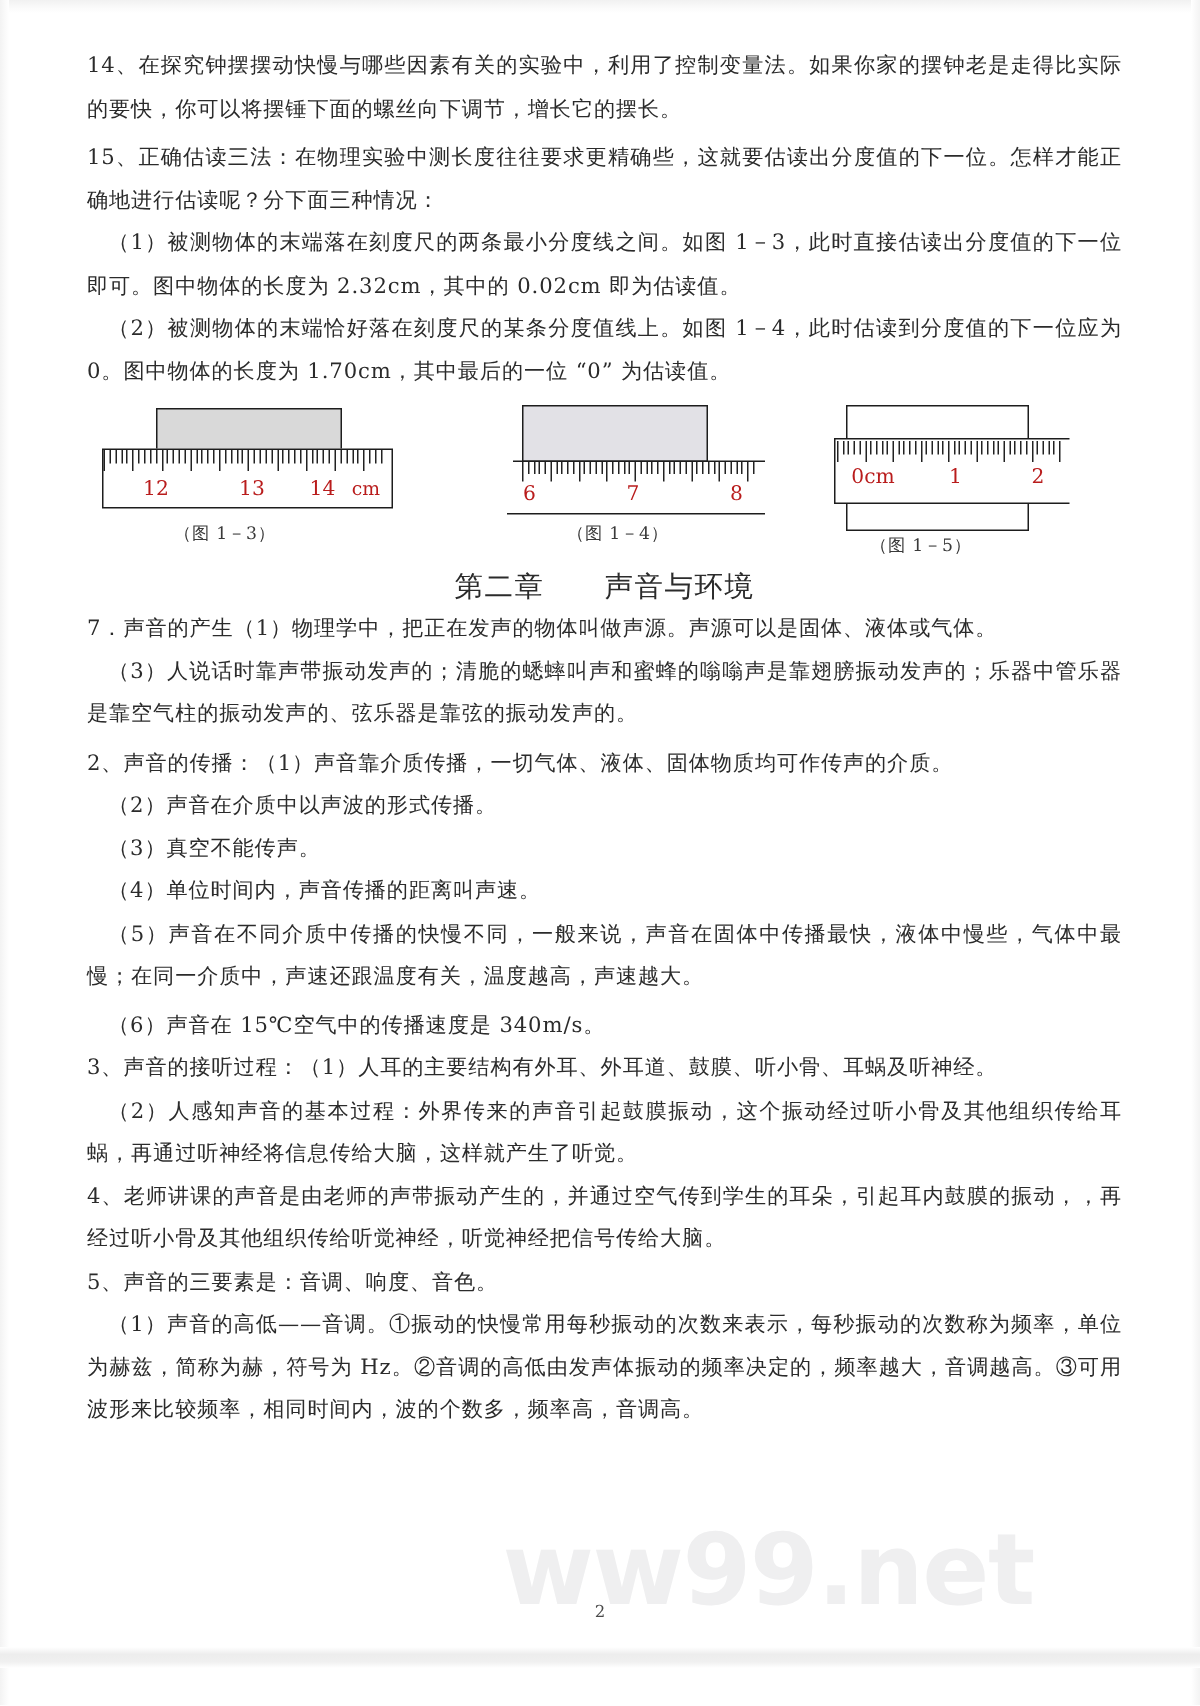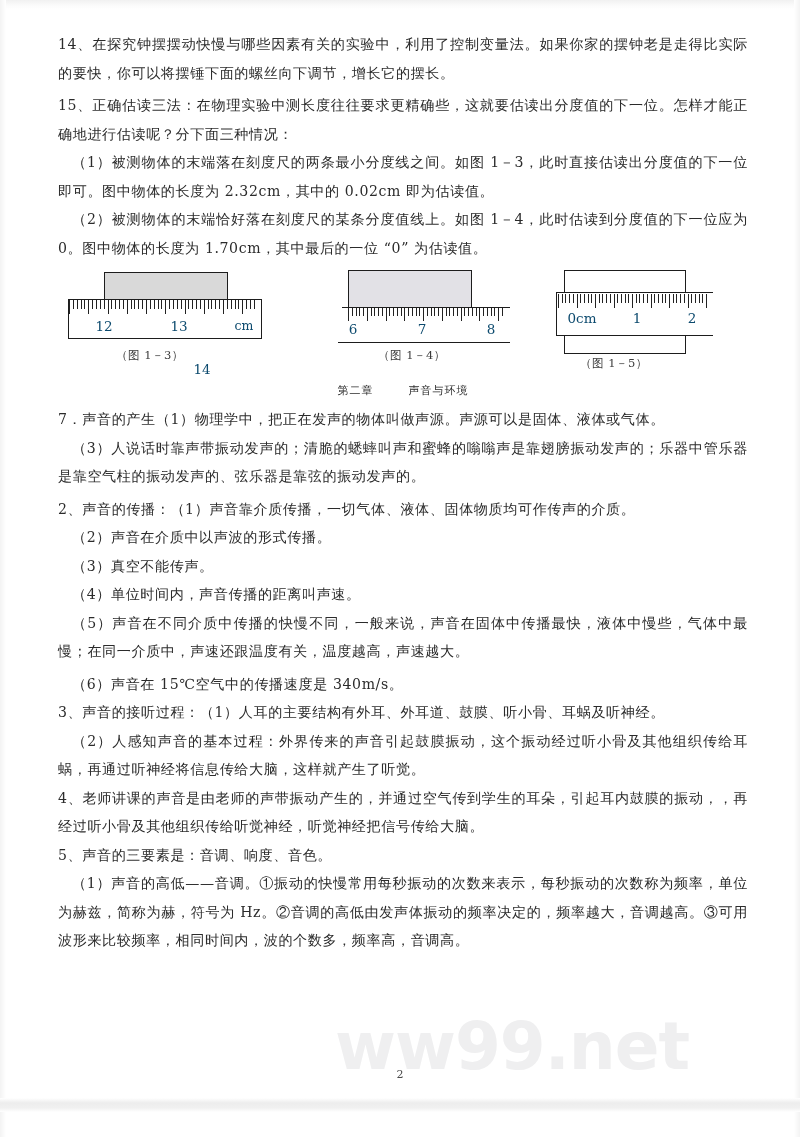--- a/index.html
+++ b/index.html
@@ -60,21 +60,21 @@
     letter-spacing: 0.6px;
     text-align: justify;
     margin: 0 0 0 0;
     white-space: pre-wrap;
   }
   .para.indent { text-indent: 14px; }
   .para-gap { height: 4px; }
 
   .chapter-title {
     font-family: "DejaVu Serif", "Liberation Serif", serif;
-    font-size: 11px;
+    font-size: 19px;
     color: #2b2b2b;
     text-align: center;
     letter-spacing: 1px;
     line-height: 26px;
     margin: 2px 0 1px 0;
   }
   .chapter-title .gap { display: inline-block; width: 26px; }
 
   
   .figures {
@@ -166,21 +166,21 @@
     width: 0;
     border-left: 1.1px solid #222222;
     top: 0;
   }
   .tick.major { border-left-width: 1.5px; }
 
   .rlabel {
     position: absolute;
     font-family: "DejaVu Serif", "Liberation Serif", serif;
     font-size: 13.5px;
-    color: #0c4a6e;
+    color: #b91c1c;
     transform: translateX(-50%);
     white-space: nowrap;
   }
   .rlabel.unit { font-size: 12.5px; }
 
   
   .watermark {
     position: absolute;
     left: 335px;
     top: 1008px;
@@ -271,22 +271,22 @@
             <div class="tick" style="left: 161.7px; height: 9px;"></div>
             <div class="tick" style="left: 165.55px; height: 9px;"></div>
             <div class="tick" style="left: 169.4px; height: 9px;"></div>
             <div class="tick major" style="left: 173.25px; height: 14px;"></div>
             <div class="tick" style="left: 177.1px; height: 9px;"></div>
             <div class="tick" style="left: 180.95px; height: 9px;"></div>
             <div class="tick" style="left: 184.8px; height: 9px;"></div>
           </div>
         <div class="labels" id="fig13-labels">
             <div class="rlabel" style="left: 35px;">12</div>
-            <div class="rlabel" style="left: 110px; text-align: center;">13</div>
-            <div class="rlabel" style="left: 133px; margin-top: 43px;">14</div>
+            <div class="rlabel" style="left: 99px; text-align: center;">13</div>
+            <div class="rlabel" style="left: 146px;">14</div>
             <div class="rlabel unit" style="left: 175px;">cm</div>
           </div>
         <div class="fig-caption" style="left:52px; top:80px;">（图 1－3）</div>
       </div>
 
       <div class="fig" id="fig14">
         <div class="object-block"></div>
         <div class="baseline-top"></div>
         <div class="baseline-bottom"></div>
         <div class="ticks" id="fig14-ticks">

